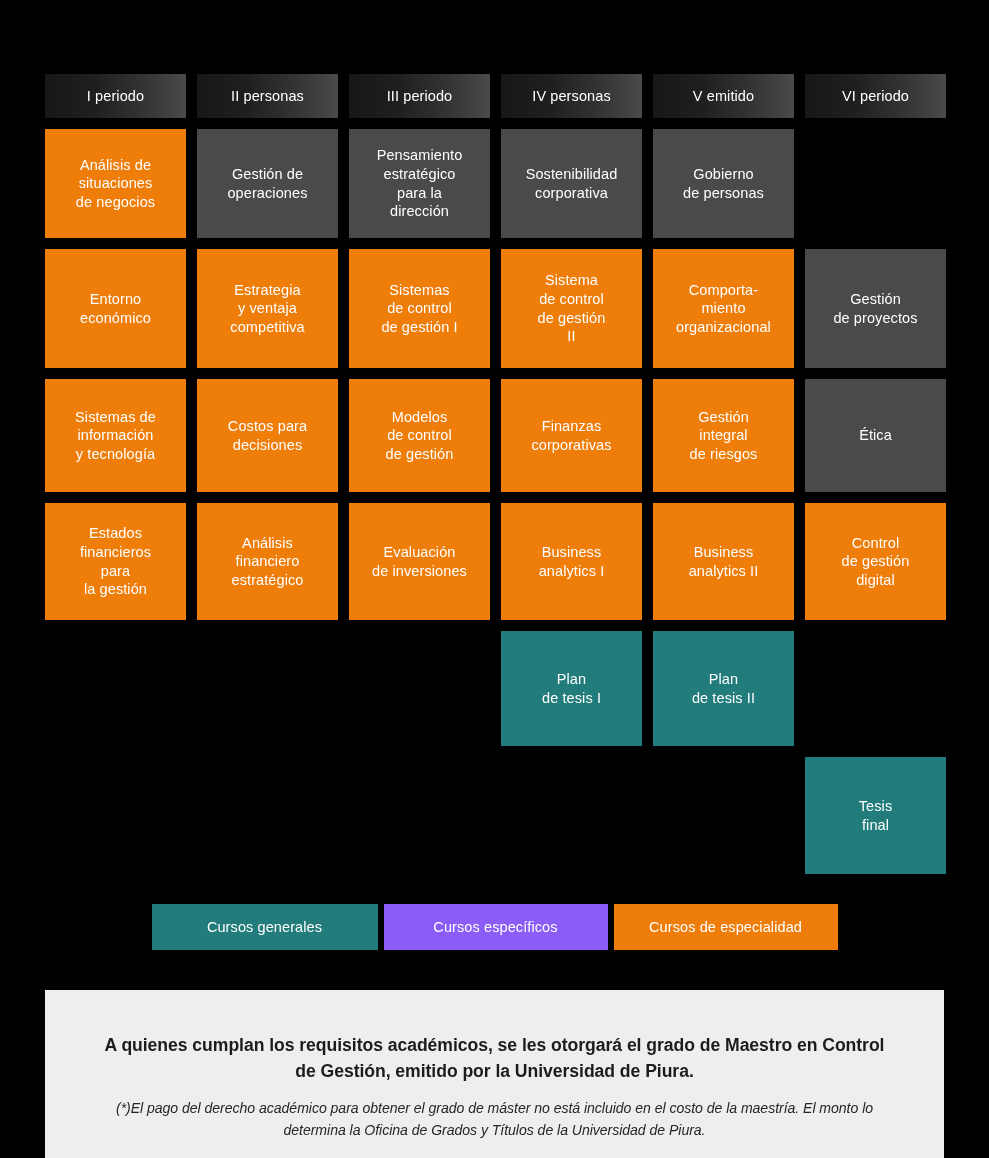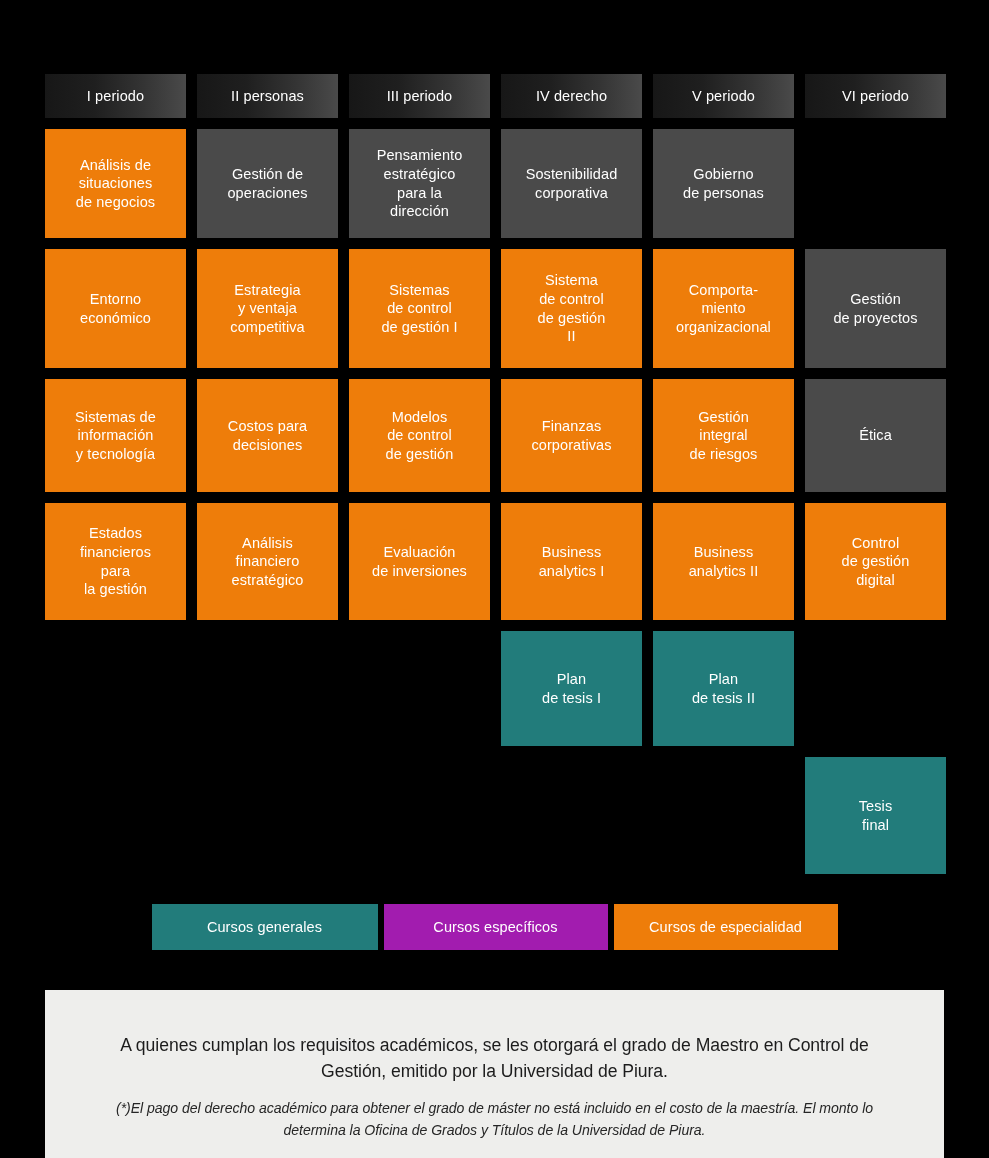--- a/index.html
+++ b/index.html
@@ -92,42 +92,42 @@
     display: flex;
     align-items: center;
     justify-content: center;
     color: #ffffff;
     font-size: 14.5px;
     letter-spacing: 0.1px;
     padding: 0 26px;
   }
 
   .legend-item.l-teal   { background: #227c7b; width: 226px; }
-  .legend-item.l-gray   { background: #a21caf; width: 224px; }
+  .legend-item.l-gray   { background: #8b5cf6; width: 224px; }
   .legend-item.l-orange { background: #ee7d0a; width: 224px; }
 
   
   .note-panel {
     position: absolute;
     left: 45px;
     top: 946px;
     width: 899px;
     height: 193px;
     background: #eeeeec;
     display: flex;
     flex-direction: column;
     align-items: center;
     justify-content: center;
     padding: 0 56px;
   }
 
   .note-head {
     color: #1c1c1c;
     font-size: 17.6px;
-    font-weight: normal;
+    font-weight: bold;
     line-height: 1.48;
     text-align: center;
     letter-spacing: -0.05px;
   }
 
   .note-sub {
     margin-top: 14px;
     color: #262626;
     font-size: 14.1px;
     font-style: italic;
@@ -140,22 +140,22 @@
 <body>
 
 <div id="root">
 
   <div class="grid-wrap">
 
     <div class="grid-row row-header">
       <div class="cell">I periodo</div>
       <div class="cell">II personas</div>
       <div class="cell">III periodo</div>
-      <div class="cell">IV derecho</div>
-      <div class="cell">V periodo</div>
+      <div class="cell">IV personas</div>
+      <div class="cell">V emitido</div>
       <div class="cell">VI periodo</div>
     </div>
 
     <div class="grid-row row-courses r1">
       <div class="cell c-orange">Análisis de<br>situaciones<br>de negocios</div>
       <div class="cell c-gray">Gestión de<br>operaciones</div>
       <div class="cell c-gray">Pensamiento<br>estratégico<br>para la<br>dirección</div>
       <div class="cell c-gray">Sostenibilidad<br>corporativa</div>
       <div class="cell c-gray">Gobierno<br>de personas</div>
     </div>

